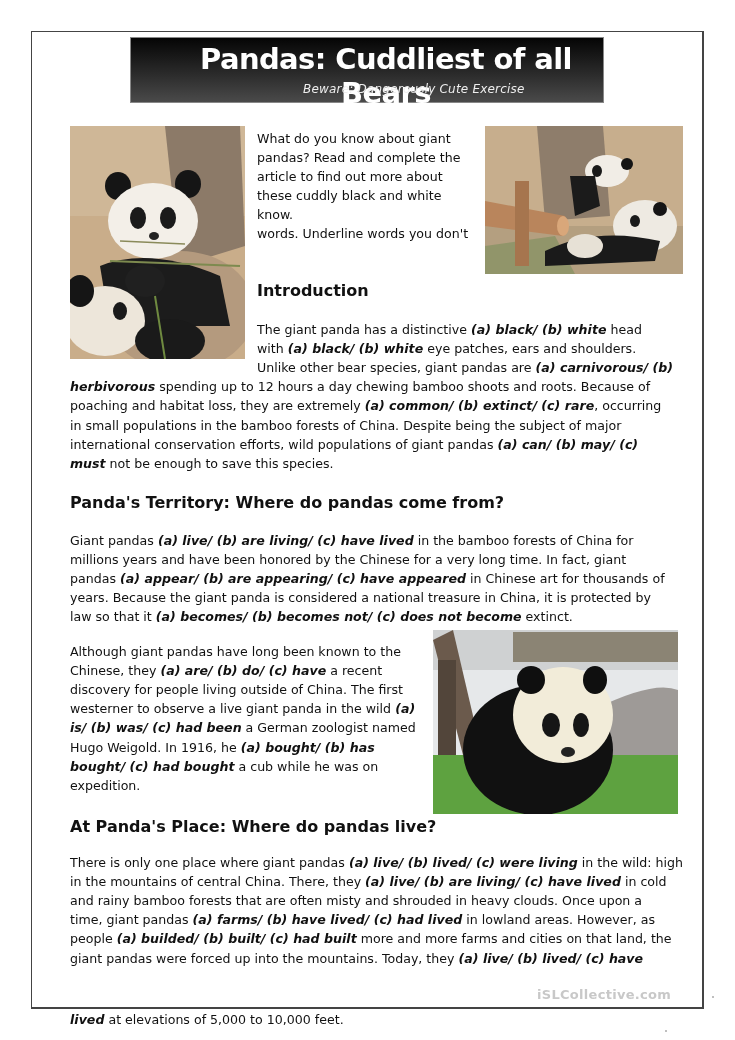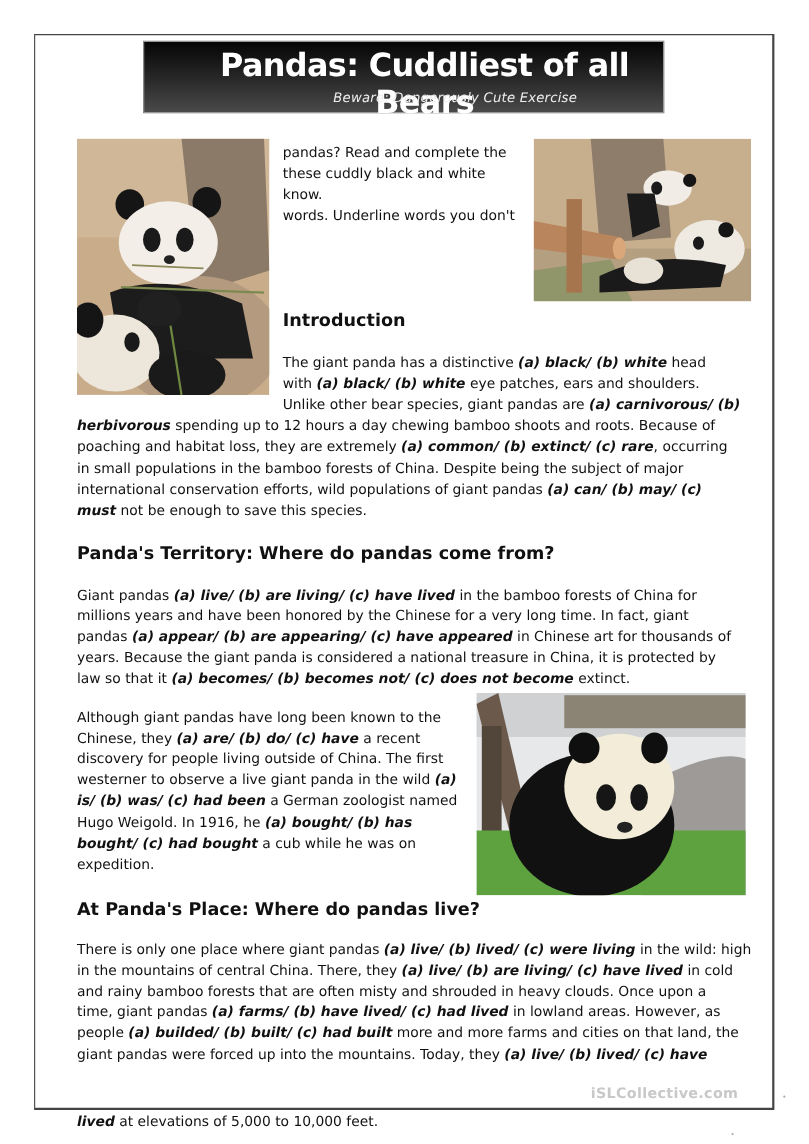--- a/index.html
+++ b/index.html
@@ -91,21 +91,23 @@
     <ellipse cx="130" cy="85" rx="50" ry="48" fill="#f2ecd9"></ellipse>
     <ellipse cx="98" cy="50" rx="14" ry="14" fill="#0f0f0f"></ellipse>
     <ellipse cx="162" cy="50" rx="12" ry="14" fill="#0f0f0f"></ellipse>
     <ellipse cx="118" cy="95" rx="9" ry="12" fill="#161616"></ellipse>
     <ellipse cx="148" cy="95" rx="8" ry="12" fill="#161616"></ellipse>
     <ellipse cx="135" cy="122" rx="7" ry="5" fill="#222"></ellipse>
   </svg>
 </div>
 
 <div class="text" style="left:257px;top:129px;width:225px;">
+  <div>What do you know about giant</div>
   <div>pandas? Read and complete the</div>
+  <div>article to find out more about</div>
   <div>these cuddly black and white</div>
   <div>know.</div>
   <div>words.  Underline words you don't</div>
 </div>
 
 <div class="heading" style="left:257px;top:281px;">Introduction</div>
 
 <div class="text" style="left:0;top:0;">
   <div class="line-block"></div>
 </div>

